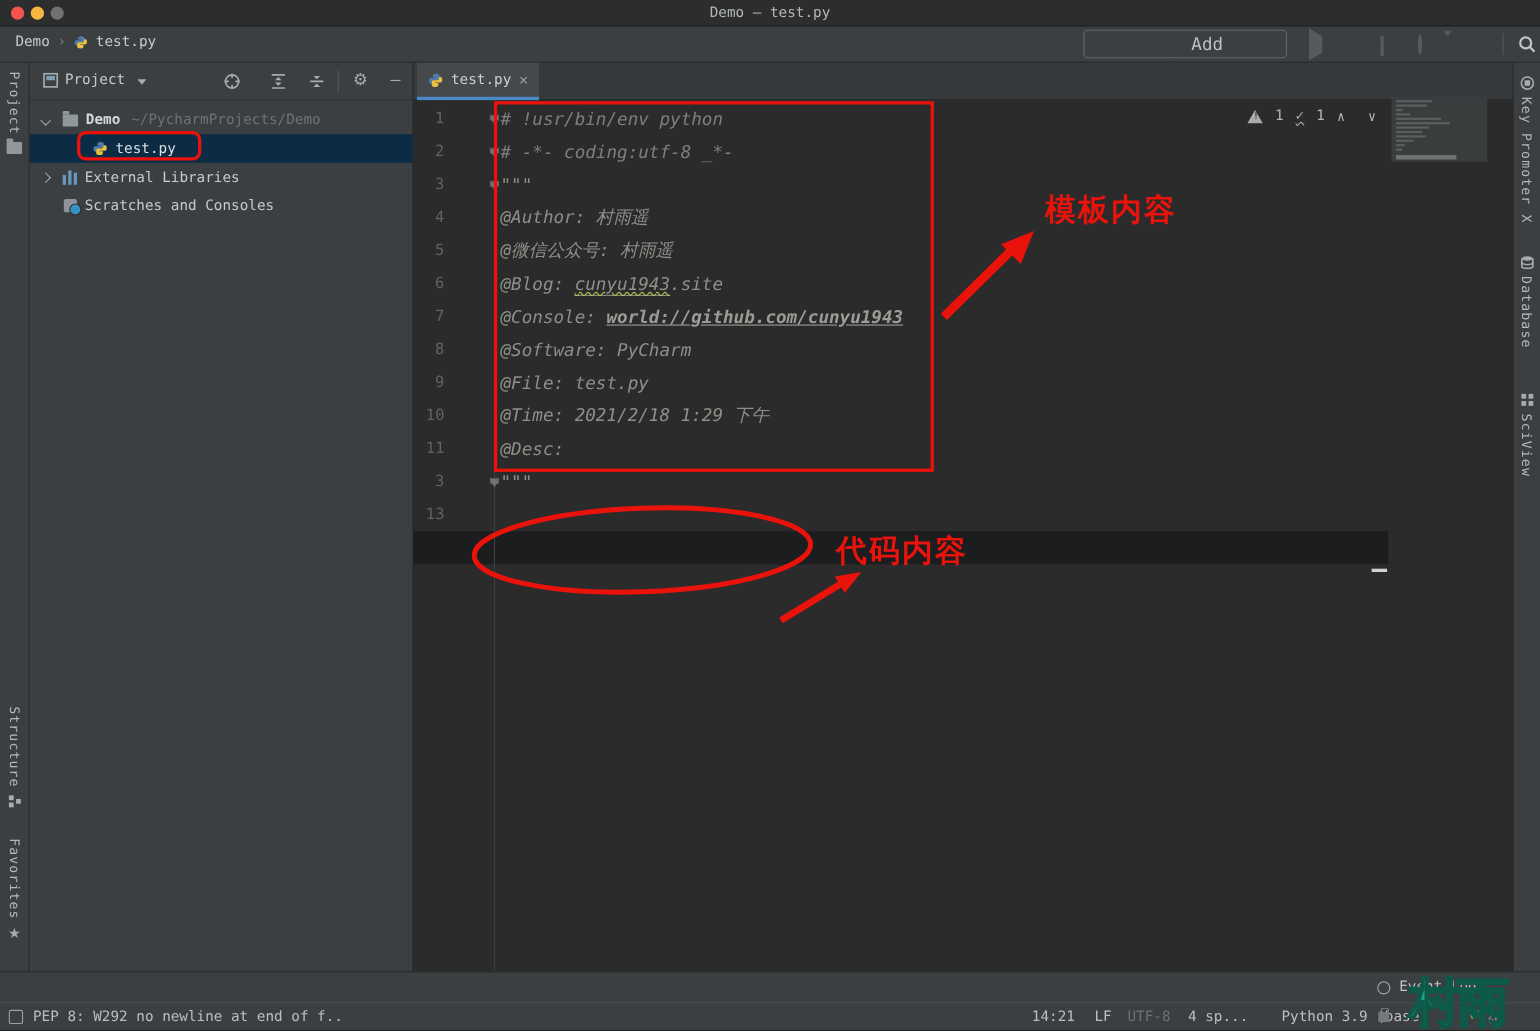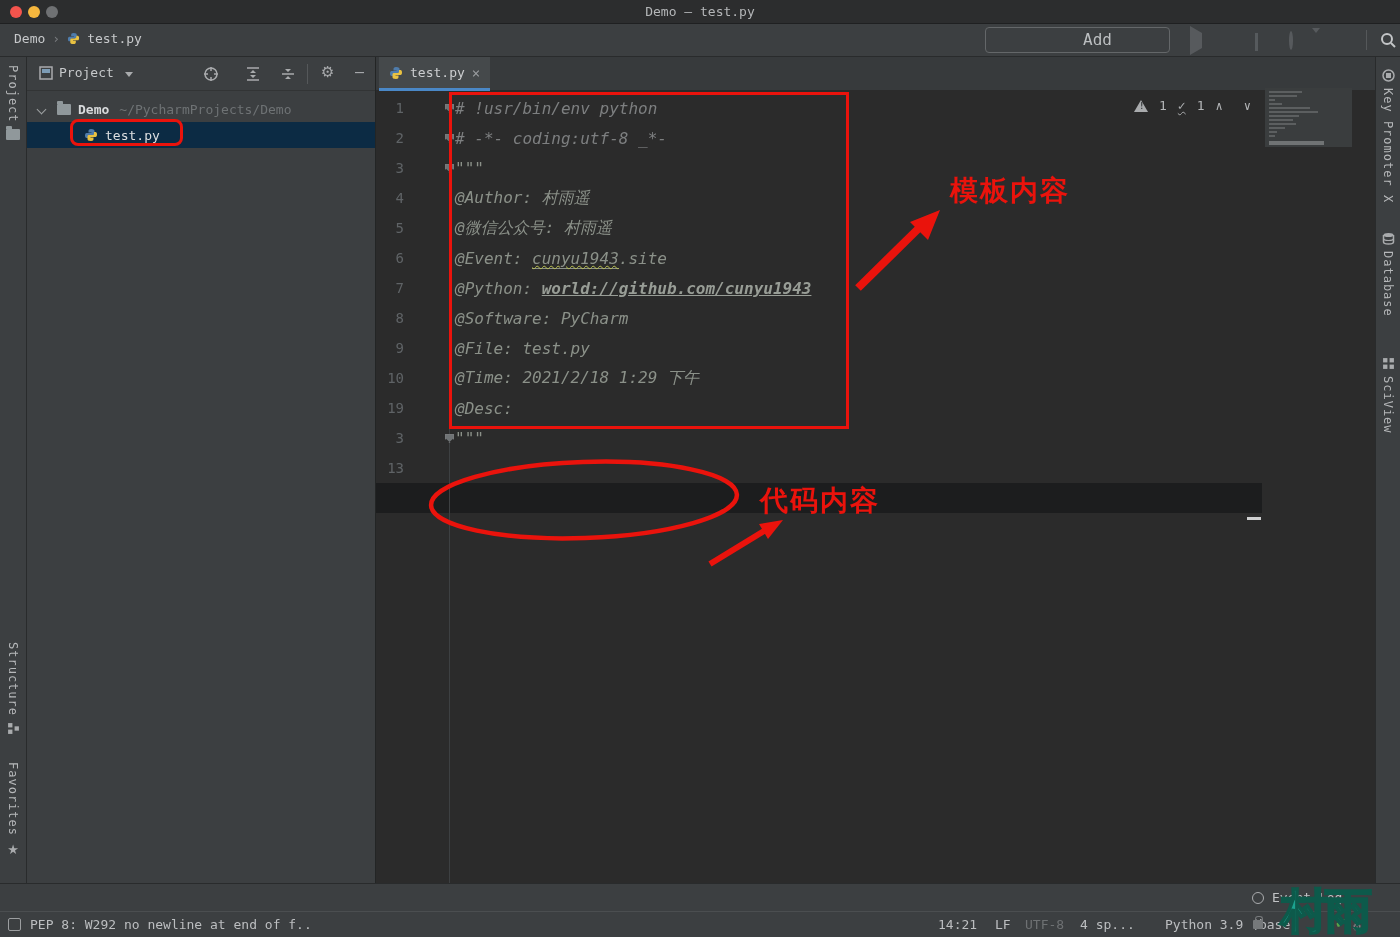--- a/index.html
+++ b/index.html
@@ -248,20 +248,33 @@
       <span class="tree-label" style="font-weight:bold;color:#d7d9db;">Demo</span>
       <span class="tree-path">~/PycharmProjects/Demo</span>
     </div>
     <div class="tree-row selected" style="top:65px;">
       <svg style="margin-left:57px;" width="14" height="14" viewBox="0 0 14 14">
           <path d="M7 1C5 1 4.5 2 4.5 3v1.5h3V5h-5C1.5 5 1 6 1 7.5S1.5 10 2.5 10H4V8.5C4 7.5 4.8 7 5.8 7H9c1 0 1.5-.7 1.5-1.7V3c0-1-.5-2-3.5-2z" fill="#4e7cac"></path>
           <path d="M7 13c2 0 2.5-1 2.5-2V9.5h-3V9h5c1 0 1.5-1 1.5-2.5S12.5 4 11.5 4H10v1.5C10 6.5 9.2 7 8.2 7H5c-1 0-1.5.7-1.5 1.7V11c0 1 .5 2 3.5 2z" fill="#e9c241"></path>
         </svg>
       <span class="tree-label" style="color:#dddfe1;">test.py</span>
     </div>
+    <div class="tree-row" style="top:91px;">
+      <span style="margin-left:11px;" class="chev right"></span>
+      <span style="margin-left:12px;" class="lib-ico">
+          <i style="height:9px;"></i>
+          <i style="height:13px;"></i>
+          <i style="height:11px;"></i>
+        </span>
+      <span class="tree-label">External Libraries</span>
+    </div>
+    <div class="tree-row" style="top:117px;">
+      <span style="margin-left:31px;" class="scr-ico"></span>
+      <span class="tree-label">Scratches and Consoles</span>
+    </div>
   </div>
 
   <div id="editor" class="abs">
     <div id="tabbar">
       <div id="tab-active">
         <svg width="14" height="14" viewBox="0 0 14 14">
             <path d="M7 1C5 1 4.5 2 4.5 3v1.5h3V5h-5C1.5 5 1 6 1 7.5S1.5 10 2.5 10H4V8.5C4 7.5 4.8 7 5.8 7H9c1 0 1.5-.7 1.5-1.7V3c0-1-.5-2-3.5-2z" fill="#4e7cac"></path>
             <path d="M7 13c2 0 2.5-1 2.5-2V9.5h-3V9h5c1 0 1.5-1 1.5-2.5S12.5 4 11.5 4H10v1.5C10 6.5 9.2 7 8.2 7H5c-1 0-1.5.7-1.5 1.7V11c0 1 .5 2 3.5 2z" fill="#e9c241"></path>
           </svg>
         <span>test.py</span>
@@ -298,44 +311,44 @@
           <span class="ltext"><span class="tk-doc">@Author: 村雨遥</span></span>
         </div>
         <div class="crow">
           <span class="lnum">5</span>
           <span class="foldcol"></span>
           <span class="ltext"><span class="tk-doc">@微信公众号: 村雨遥</span></span>
         </div>
         <div class="crow">
           <span class="lnum">6</span>
           <span class="foldcol"></span>
-          <span class="ltext"><span class="tk-doc">@Event: </span><span class="tk-typo">cunyu1943</span><span class="tk-doc">.site</span></span>
+          <span class="ltext"><span class="tk-doc">@Blog: </span><span class="tk-typo">cunyu1943</span><span class="tk-doc">.site</span></span>
         </div>
         <div class="crow">
           <span class="lnum">7</span>
           <span class="foldcol"></span>
-          <span class="ltext"><span class="tk-doc">@Python: </span><span class="tk-link">world://github.com/cunyu1943</span></span>
+          <span class="ltext"><span class="tk-doc">@Console: </span><span class="tk-link">world://github.com/cunyu1943</span></span>
         </div>
         <div class="crow">
           <span class="lnum">8</span>
           <span class="foldcol"></span>
           <span class="ltext"><span class="tk-doc">@Software: PyCharm</span></span>
         </div>
         <div class="crow">
           <span class="lnum">9</span>
           <span class="foldcol"></span>
           <span class="ltext"><span class="tk-doc">@File: test.py</span></span>
         </div>
         <div class="crow">
           <span class="lnum">10</span>
           <span class="foldcol"></span>
           <span class="ltext"><span class="tk-doc">@Time: 2021/2/18 1:29 下午</span></span>
         </div>
         <div class="crow">
-          <span class="lnum">19</span>
+          <span class="lnum">11</span>
           <span class="foldcol"></span>
           <span class="ltext"><span class="tk-doc">@Desc: </span></span>
         </div>
         <div class="crow">
           <span class="lnum">3</span>
           <span class="foldcol">
             <span class="fold-marker"></span>
           </span>
           <span class="ltext"><span class="tk-doc">"""</span></span>
         </div>

